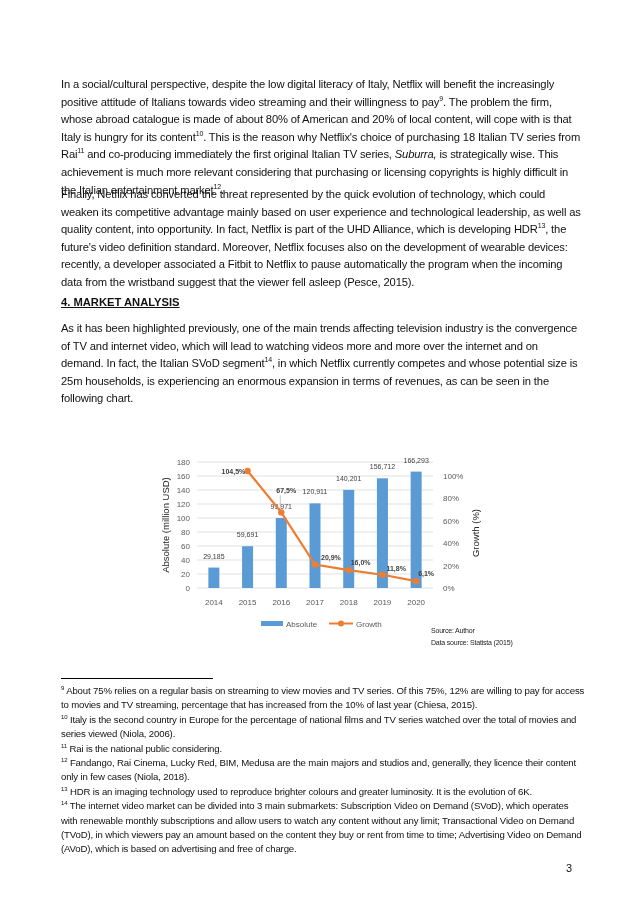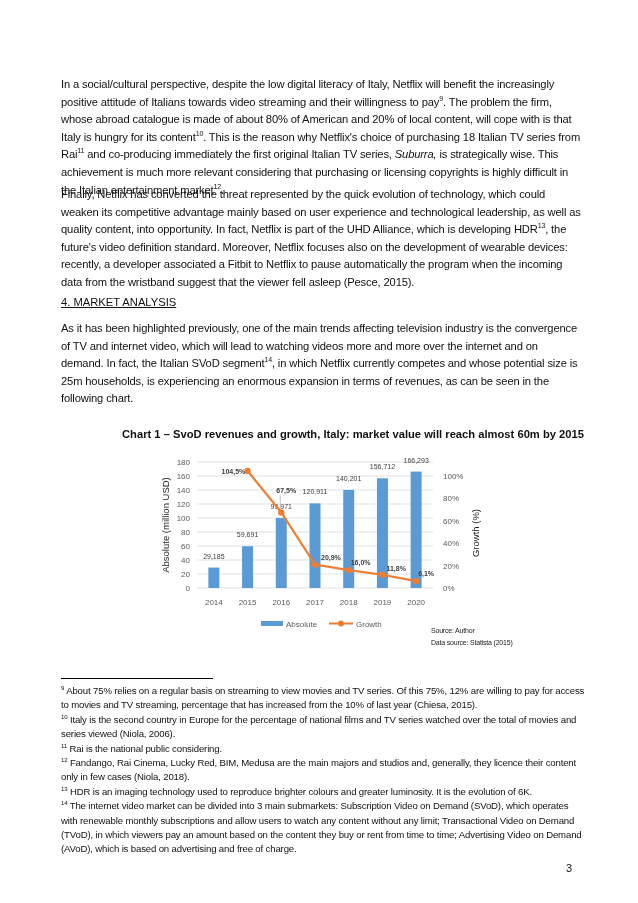--- a/index.html
+++ b/index.html
@@ -1,21 +1,21 @@
 <!DOCTYPE html>
 <html><head>
 <meta charset="utf-8">
 <style>
   html, body { margin: 0; padding: 0; background: #fff; }
   body { width: 638px; height: 903px; position: relative; overflow: hidden;
          font-family: "Liberation Sans", sans-serif; color: #111; }
   .page { position: absolute; left: 0; top: 0; width: 638px; height: 903px; }
   .para { position: absolute; left: 61px; width: 520px; font-size: 11.2px; line-height: 17.6px; margin: 0; letter-spacing: -0.15px; }
   .para sup { font-size: 7px; line-height: 0; }
-  .heading { position: absolute; left: 61px; top: 296px; font-size: 11.2px; font-weight: normal; text-decoration: underline; margin: 0; }
+  .heading { position: absolute; left: 61px; top: 296px; font-size: 11.2px; font-weight: bold; text-decoration: underline; margin: 0; }
   .chart-title { position: absolute; left: 122px; top: 428px; font-size: 11.2px; font-weight: bold; white-space: nowrap; }
   #chart { position: absolute; left: 140px; top: 450px; }
   .source { position: absolute; left: 431px; font-size: 7px; color: #222; letter-spacing: -0.2px; }
   .fn-rule { position: absolute; left: 61px; top: 678px; width: 152px; height: 0; border-top: 1px solid #000; }
   .footnotes { position: absolute; left: 61px; top: 684px; width: 525px; font-size: 9.6px; line-height: 14.4px; letter-spacing: -0.15px; }
   .footnotes p { margin: 0; }
   .footnotes sup { font-size: 6px; line-height: 0; }
   .page-number { position: absolute; left: 566px; top: 862px; font-size: 11px; }
   svg text { font-family: "Liberation Sans", sans-serif; }
 </style>
@@ -24,21 +24,20 @@
 
 <div class="page">
 
   <p class="para" id="p0" style="top:76px;"><span>In a social/cultural perspective, despite the low digital literacy of Italy, Netflix will benefit the increasingly positive attitude of Italians towards video streaming and their willingness to pay</span><sup>9</sup><span>. The problem the firm, whose abroad catalogue is made of about 80% of American and 20% of local content, will cope with is that Italy is hungry for its content</span><sup>10</sup><span>. This is the reason why Netflix's choice of purchasing 18 Italian TV series from Rai</span><sup>11</sup><span> and co-producing immediately the first original Italian TV series, </span><i>Suburra,</i><span> is strategically wise. This achievement is much more relevant considering that purchasing or licensing copyrights is highly difficult in the Italian entertainment market</span><sup>12</sup><span>.</span></p>
   <p class="para" id="p1" style="top:186px;"><span>Finally, Netflix has converted the threat represented by the quick evolution of technology, which could weaken its competitive advantage mainly based on user experience and technological leadership, as well as quality content, into opportunity. In fact, Netflix is part of the UHD Alliance, which is developing HDR</span><sup>13</sup><span>, the future's video definition standard. Moreover, Netflix focuses also on the development of wearable devices: recently, a developer associated a Fitbit to Netflix to pause automatically the program when the incoming data from the wristband suggest that the viewer fell asleep (Pesce, 2015).</span></p>
 
   <h2 class="heading">4. MARKET ANALYSIS</h2>
 
   <p class="para" id="p2" style="top:320px;"><span>As it has been highlighted previously, one of the main trends affecting television industry is the convergence of TV and internet video, which will lead to watching videos more and more over the internet and on demand. In fact, the Italian SVoD segment</span><sup>14</sup><span>, in which Netflix currently competes and whose potential size is 25m households, is experiencing an enormous expansion in terms of revenues, as can be seen in the following chart.</span></p>
 
-  <div class="chart-title">Chart 1 – SvoD revenues and growth, Italy: market value will reach almost 60m by 2015</div>
 
   <svg id="chart" width="380" height="180">
     <g id="grid">
         <line x1="57" x2="293" y1="138" y2="138" stroke="#d9d9d9" stroke-width="0.8"></line>
         <line x1="57" x2="293" y1="124" y2="124" stroke="#d9d9d9" stroke-width="0.8"></line>
         <line x1="57" x2="293" y1="110" y2="110" stroke="#d9d9d9" stroke-width="0.8"></line>
         <line x1="57" x2="293" y1="96" y2="96" stroke="#d9d9d9" stroke-width="0.8"></line>
         <line x1="57" x2="293" y1="82" y2="82" stroke="#d9d9d9" stroke-width="0.8"></line>
         <line x1="57" x2="293" y1="68" y2="68" stroke="#d9d9d9" stroke-width="0.8"></line>
         <line x1="57" x2="293" y1="54" y2="54" stroke="#d9d9d9" stroke-width="0.8"></line>

